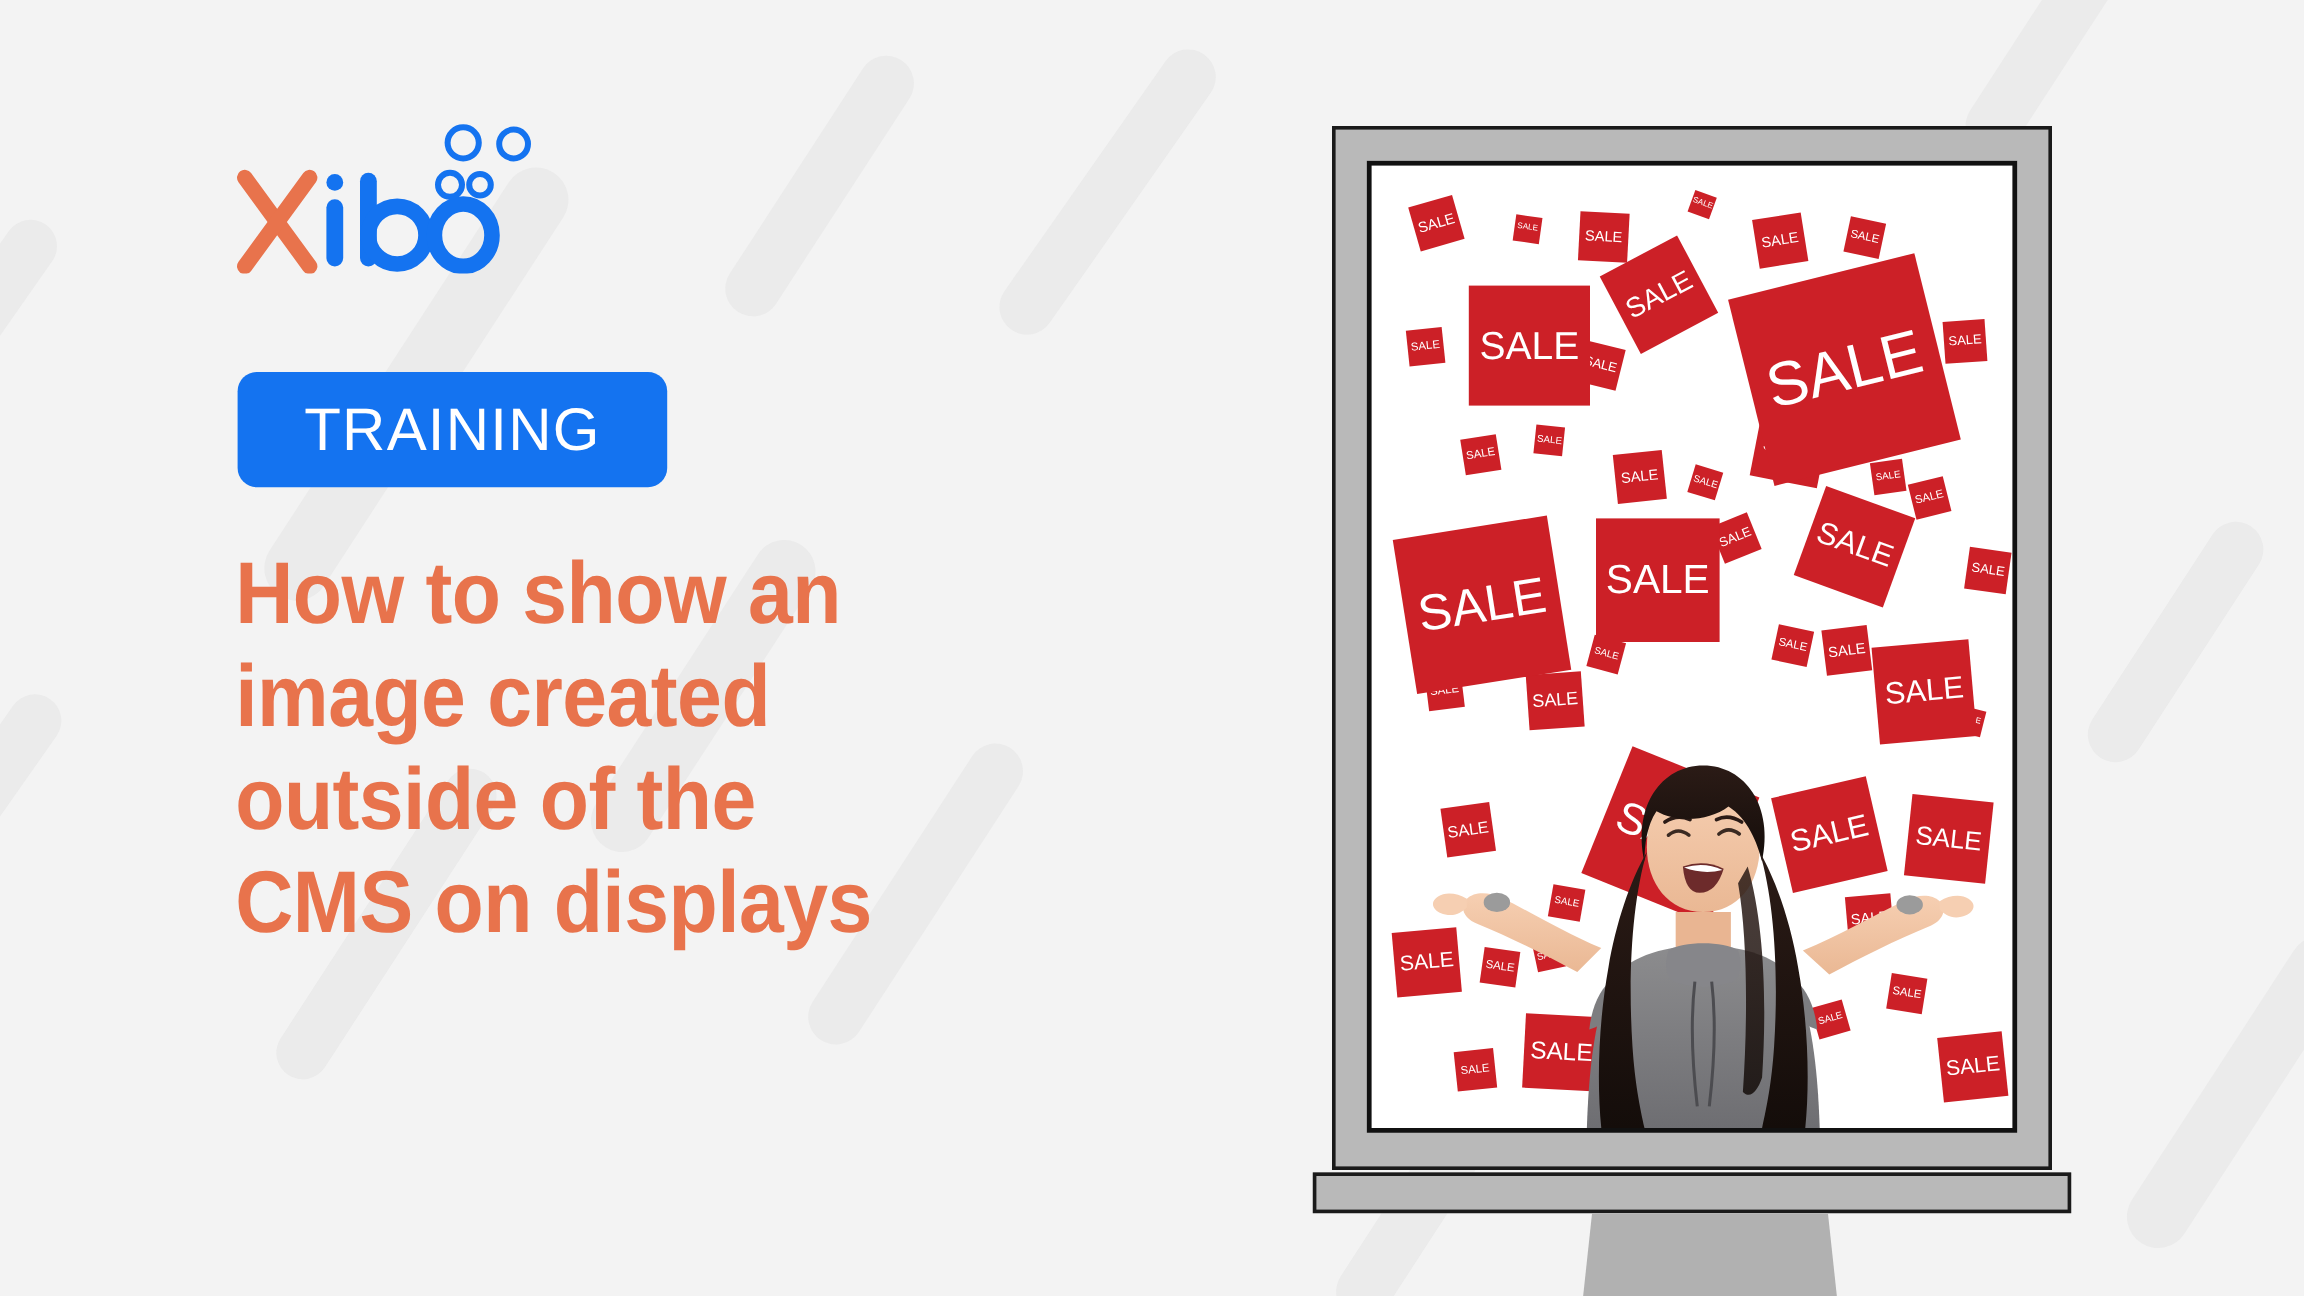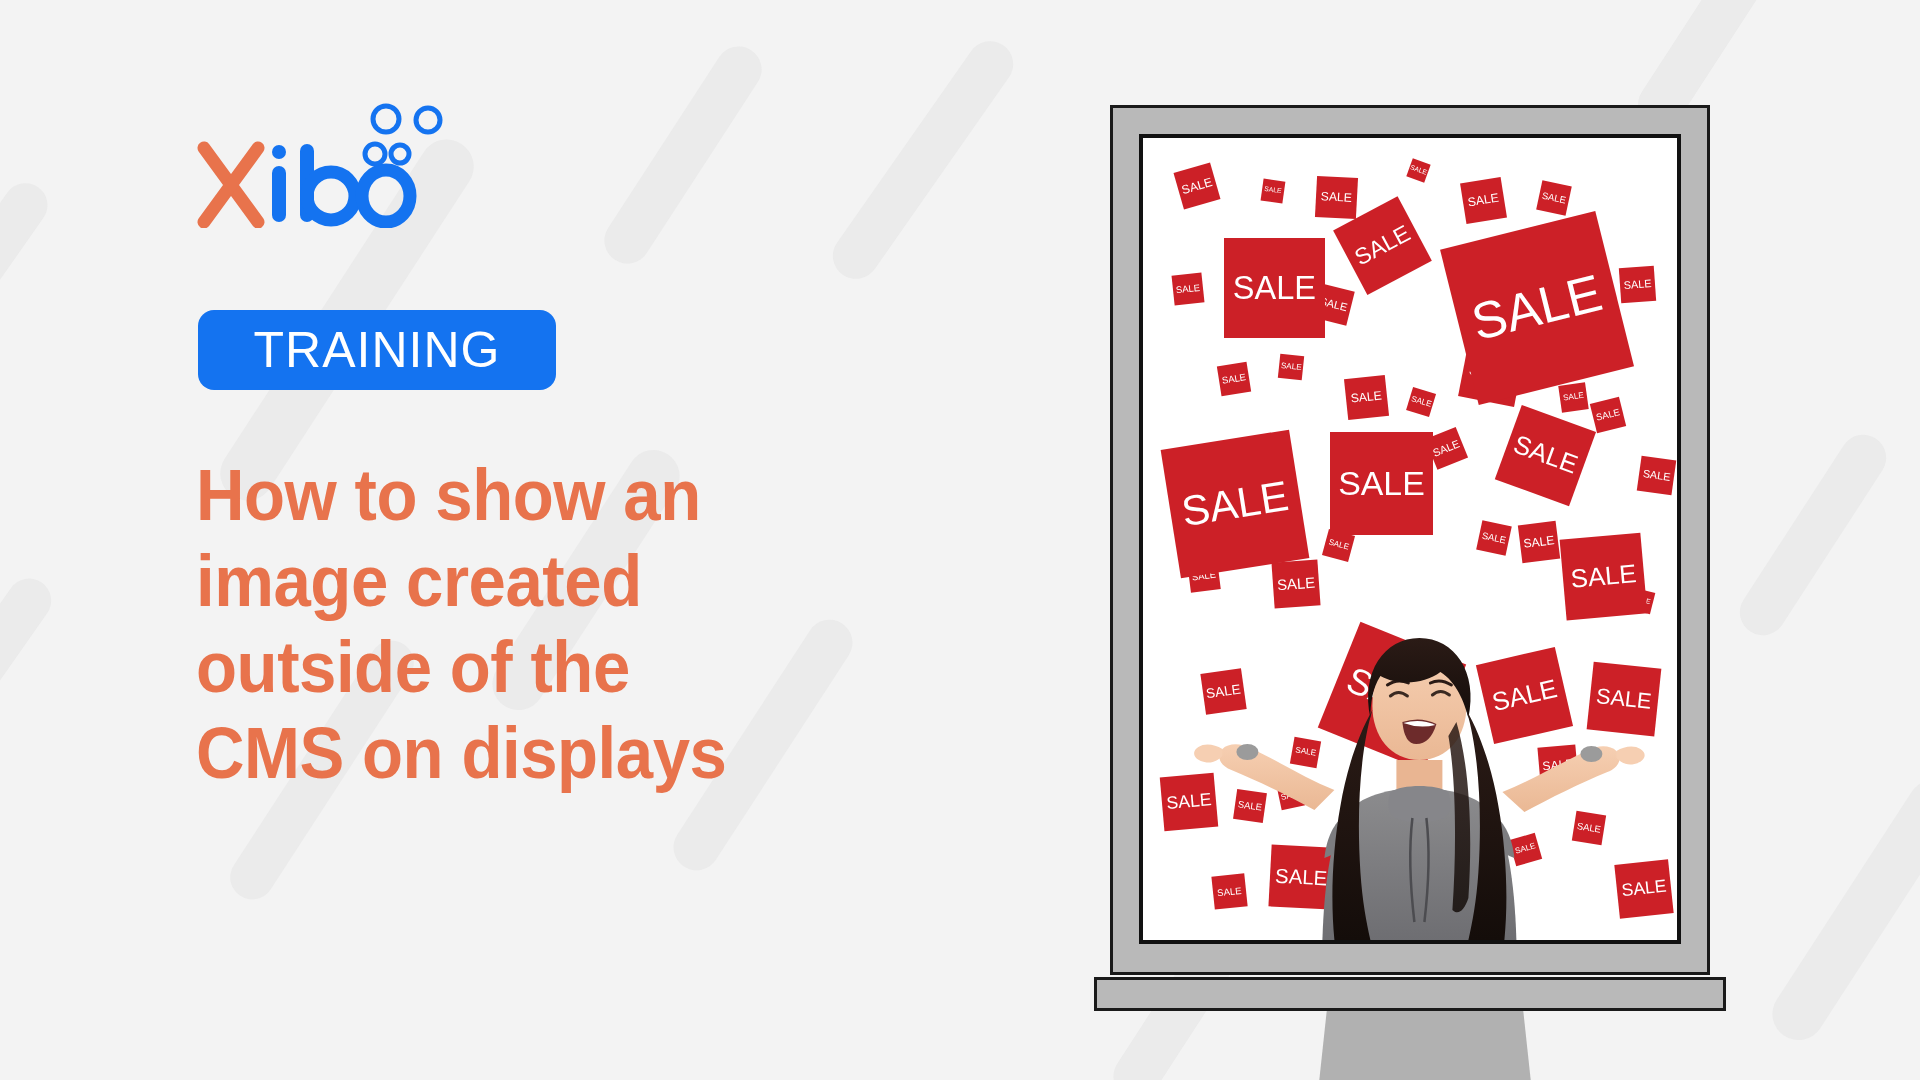--- a/index.html
+++ b/index.html
@@ -42,21 +42,21 @@
     width: 260px;
     height: 130px;
   }
   .logo svg { display:block; }
 
   
   .badge {
     position: absolute;
     left: 2px;
     top: 310px;
-    height: 80px;
+    height: 96px;
     min-width: 358px;
     box-sizing: border-box;
     background: #1473f0;
     border-radius: 16px;
     display: flex;
     align-items: center;
     justify-content: center;
     padding: 0 42px;
   }
   .badge-label {

